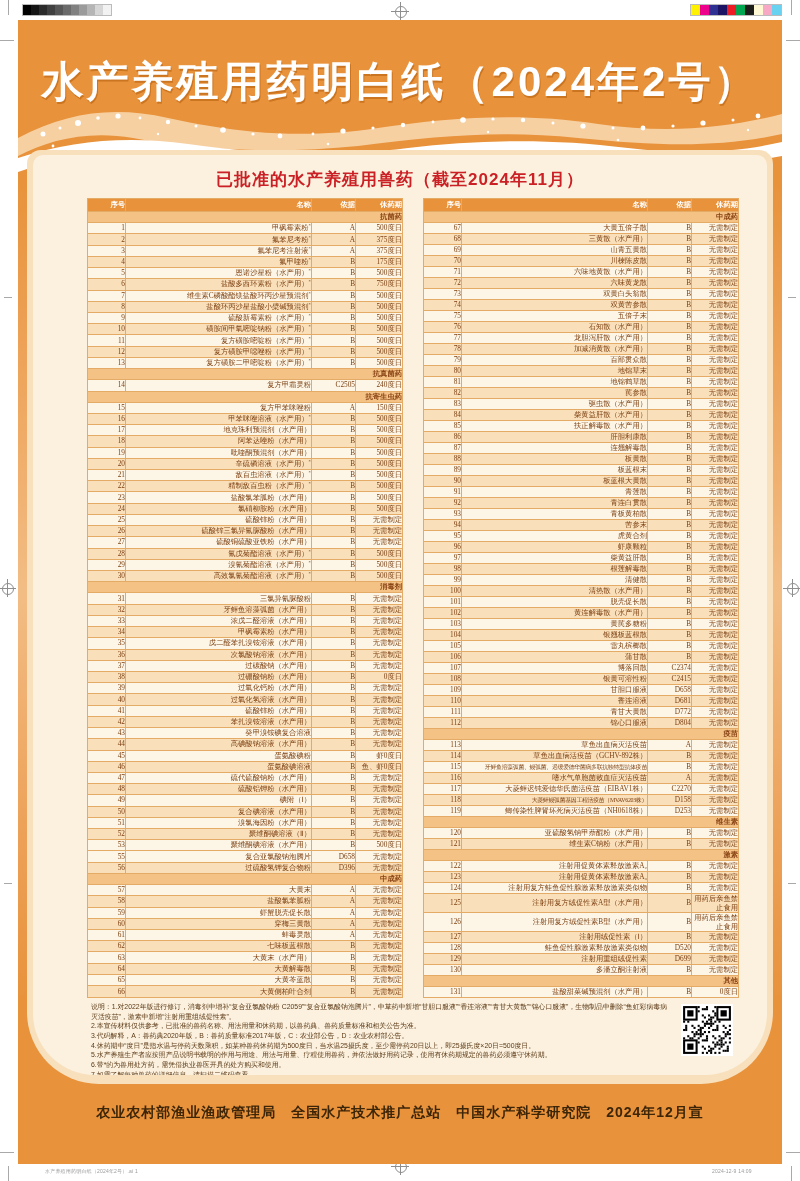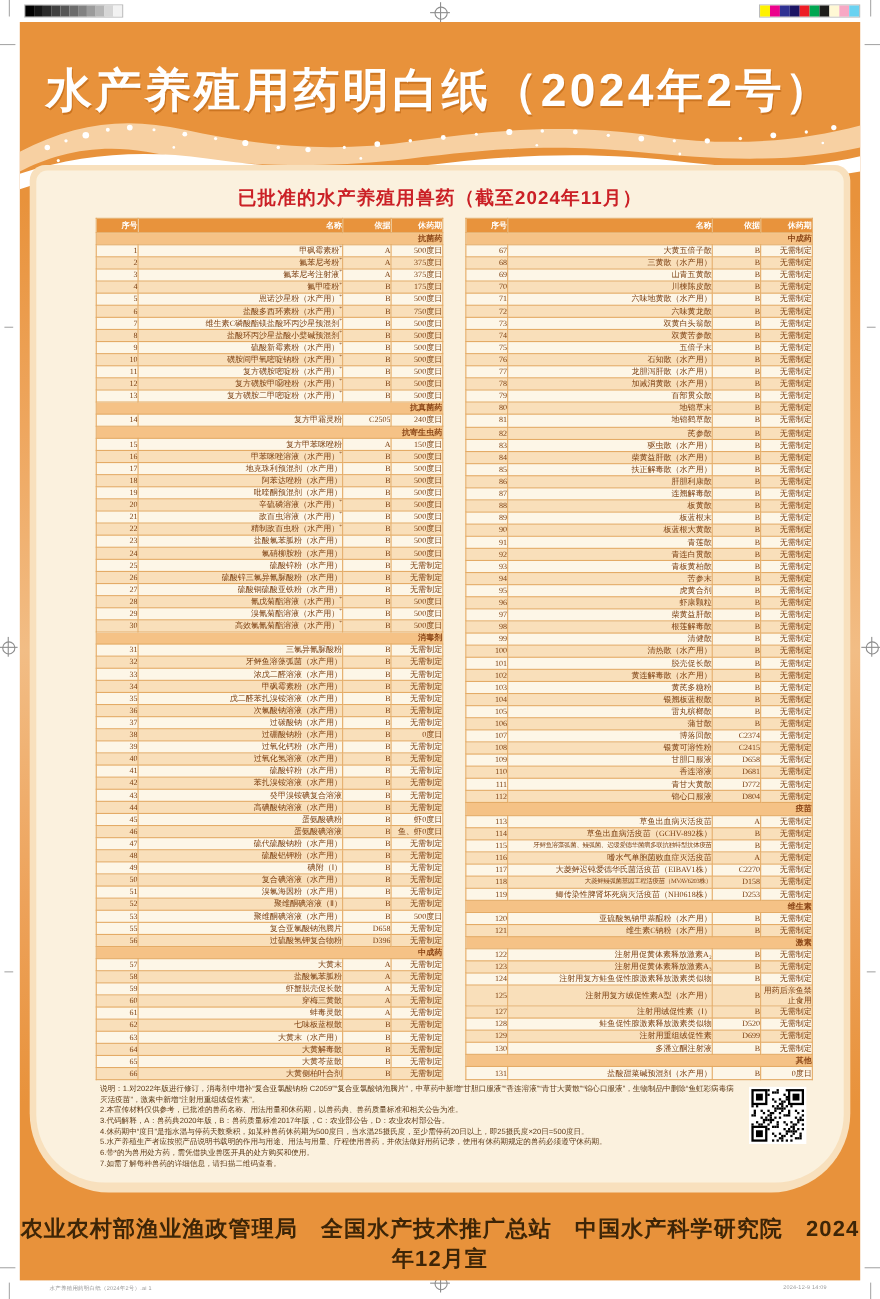--- a/index.html
+++ b/index.html
@@ -47,21 +47,21 @@
   td.tight{font-size:5.9px;letter-spacing:-0.3px;}
   td.multiline{white-space:pre-line;line-height:9px;}
   sup{font-size:5px;line-height:0;}
 
   .notes-row{display:flex;margin-top:4px;padding:0 34px 0 58px;}
   .notes{flex:1;font-size:6.9px;line-height:1.4;color:#5d3a17;}
   .notes div{margin:0;}
   .qr{width:52px;height:52px;margin-left:8px;margin-top:2px;background:#fff;flex:none;}
 
   .org-line{position:absolute;left:0;top:1084px;width:100%;text-align:center;
-    color:#3d2507;font-size:20px;font-weight:bold;letter-spacing:1px;}
+    color:#3d2507;font-size:14px;font-weight:bold;letter-spacing:1px;}
 </style>
 </head>
 <body>
 
 <div class="page">
 
   <div class="graybar" id="graybar">
       <span style="background: rgb(0, 0, 0);"></span>
       <span style="background: rgb(21, 21, 21);"></span>
       <span style="background: rgb(43, 43, 43);"></span>
@@ -951,20 +951,26 @@
                 </tr>
                 <tr class="row light">
                   <td>124</td>
                   <td>注射用复方鲑鱼促性腺激素释放激素类似物</td>
                   <td>B</td>
                   <td>无需制定</td>
                 </tr>
                 <tr class="row dark">
                   <td>125</td>
                   <td>注射用复方绒促性素A型（水产用）</td>
+                  <td>B</td>
+                  <td class="multiline">用药后亲鱼禁止食用</td>
+                </tr>
+                <tr class="row light">
+                  <td>126</td>
+                  <td>注射用复方绒促性素B型（水产用）</td>
                   <td>B</td>
                   <td class="multiline">用药后亲鱼禁止食用</td>
                 </tr>
                 <tr class="row dark">
                   <td>127</td>
                   <td>注射用绒促性素（Ⅰ）</td>
                   <td>B</td>
                   <td>无需制定</td>
                 </tr>
                 <tr class="row light">

